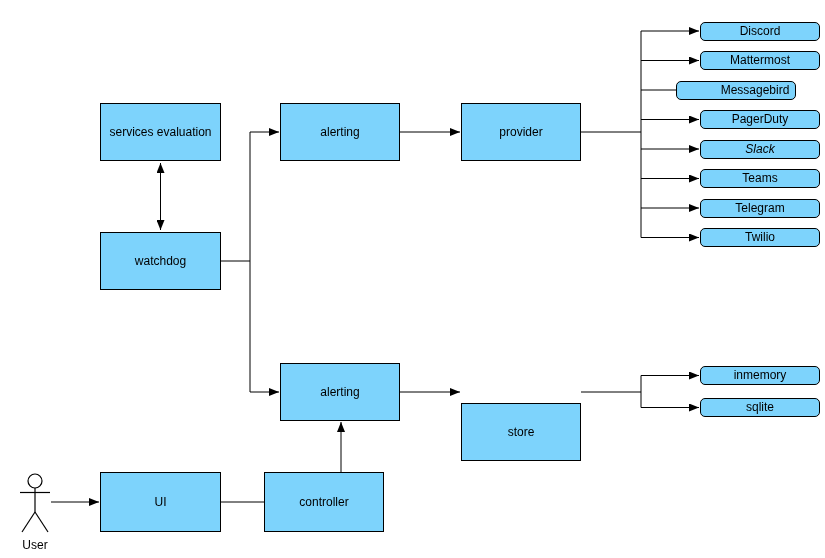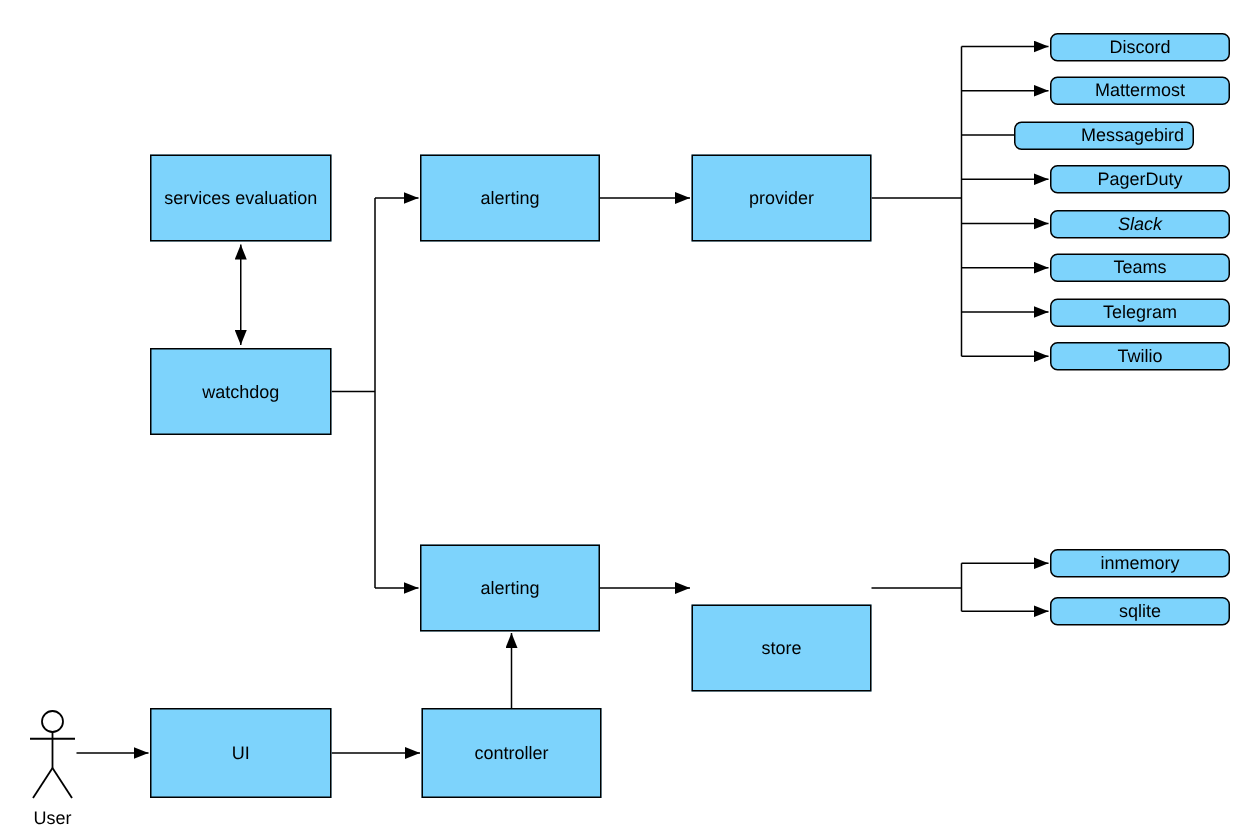--- a/index.html
+++ b/index.html
@@ -93,21 +93,21 @@
   <div class="node node-lg" style="left:280px; top:103px; width:120px; height:58px;">alerting</div>
 
   <div class="node node-lg" style="left:461px; top:103px; width:120px; height:58px;">provider</div>
 
   <div class="node node-lg" style="left:280px; top:363px; width:120px; height:58px;">alerting</div>
 
   <div class="node node-lg" style="left:461px; top:363px; width:120px; height:58px;margin-top:40px;">store</div>
 
   <div class="node node-lg" style="left:100px; top:472px; width:121px; height:60px;">UI</div>
 
-  <div class="node node-lg" style="left:281px; top:472px; width:120px; height:60px;">controller</div>
+  <div class="node node-lg" style="left:264px; top:472px; width:120px; height:60px;">controller</div>
 
   <div class="node node-sm" style="left:700px; top:21.5px; width:120px; height:19px;">Discord</div>
   <div class="node node-sm" style="left:700px; top:51px; width:120px; height:19px;">Mattermost</div>
   <div class="node node-sm" style="left:676px; top:80.5px; width:120px; height:19px;padding-left:38px;">Messagebird</div>
   <div class="node node-sm" style="left:700px; top:110px; width:120px; height:19px;">PagerDuty</div>
   <div class="node node-sm" style="left:700px; top:139.5px; width:120px; height:19px;font-style:italic;">Slack</div>
   <div class="node node-sm" style="left:700px; top:169px; width:120px; height:19px;">Teams</div>
   <div class="node node-sm" style="left:700px; top:198.5px; width:120px; height:19px;">Telegram</div>
   <div class="node node-sm" style="left:700px; top:366px; width:120px; height:19px;">inmemory</div>
 

